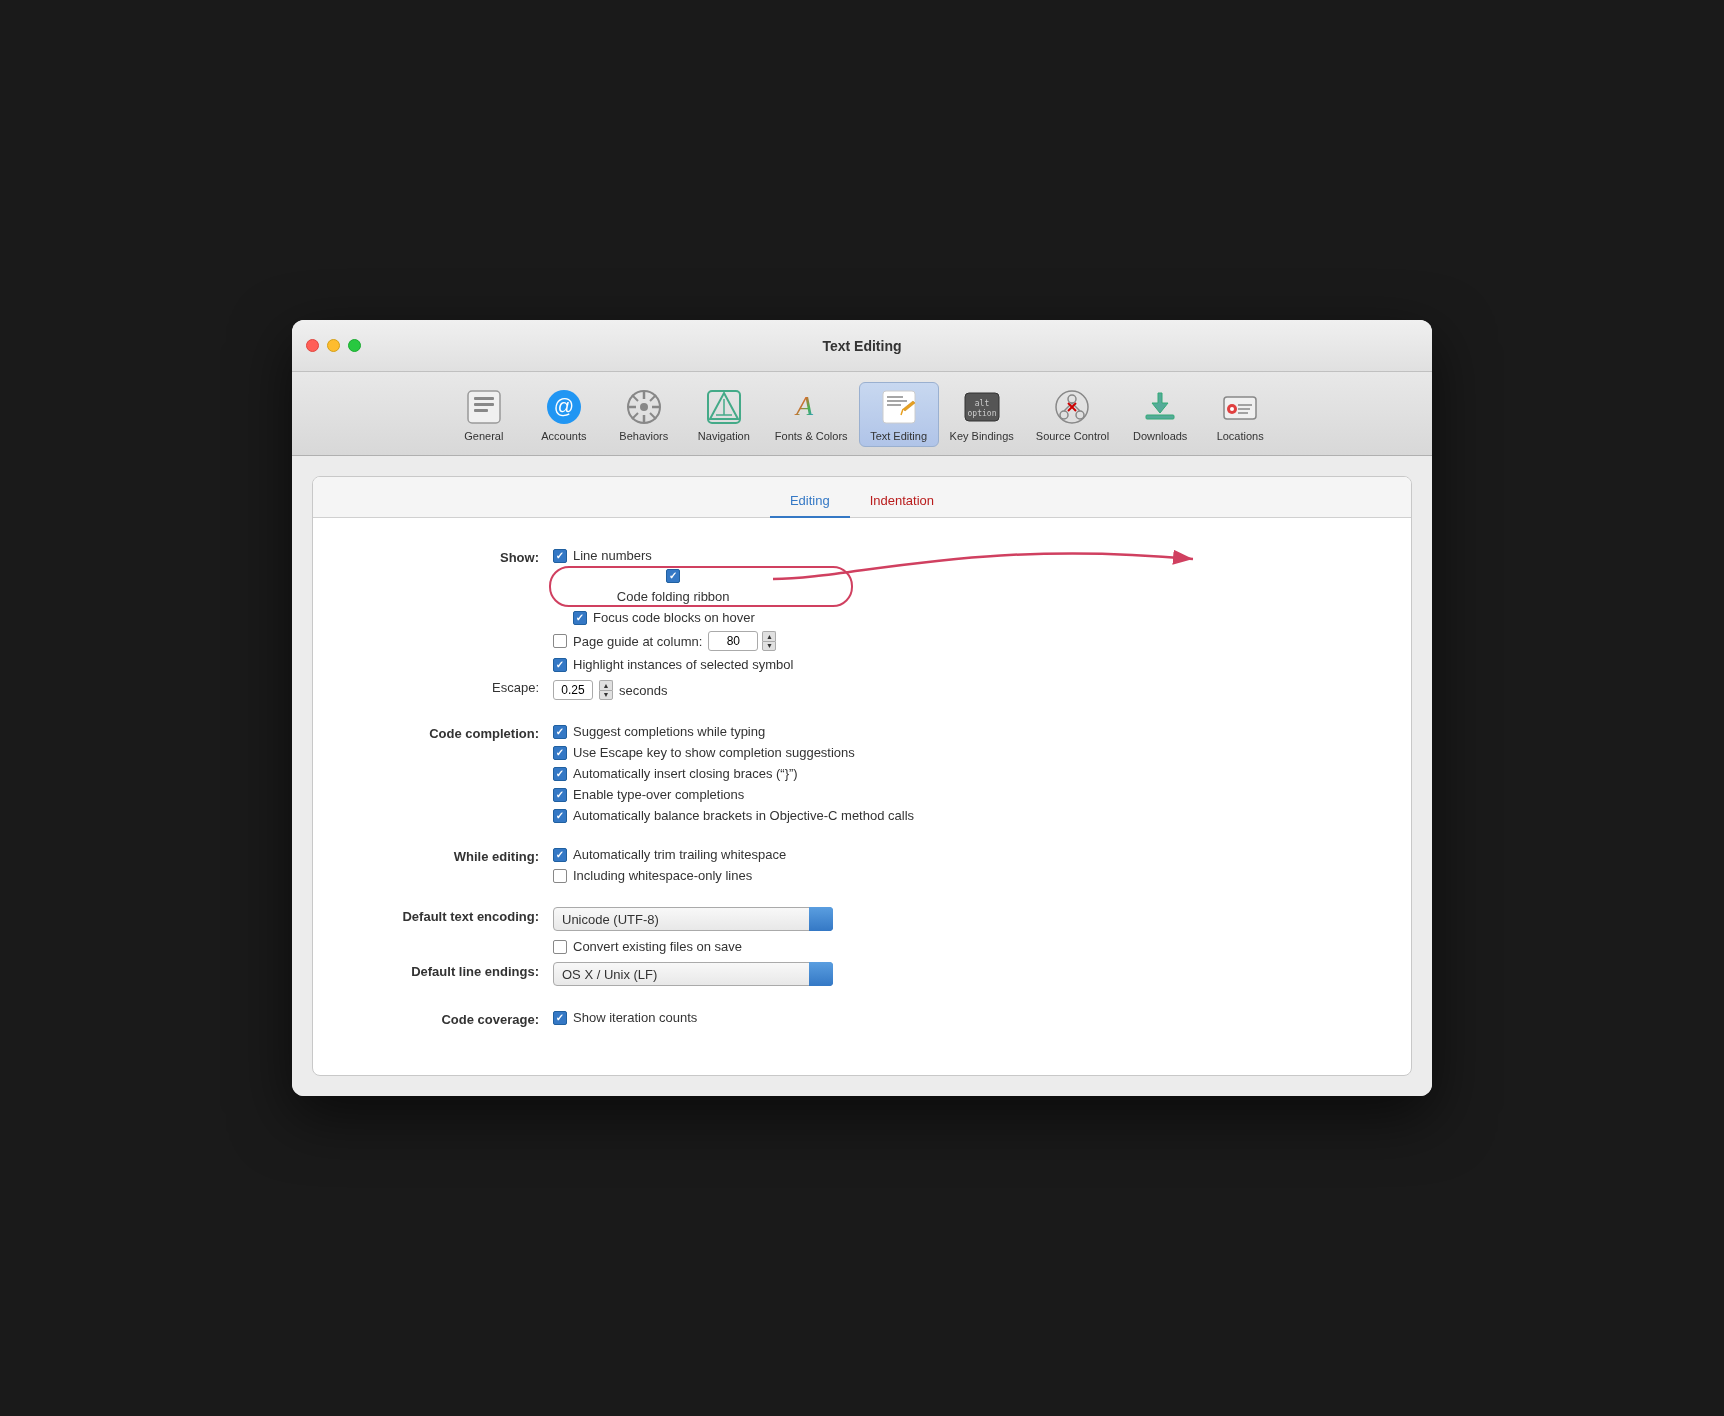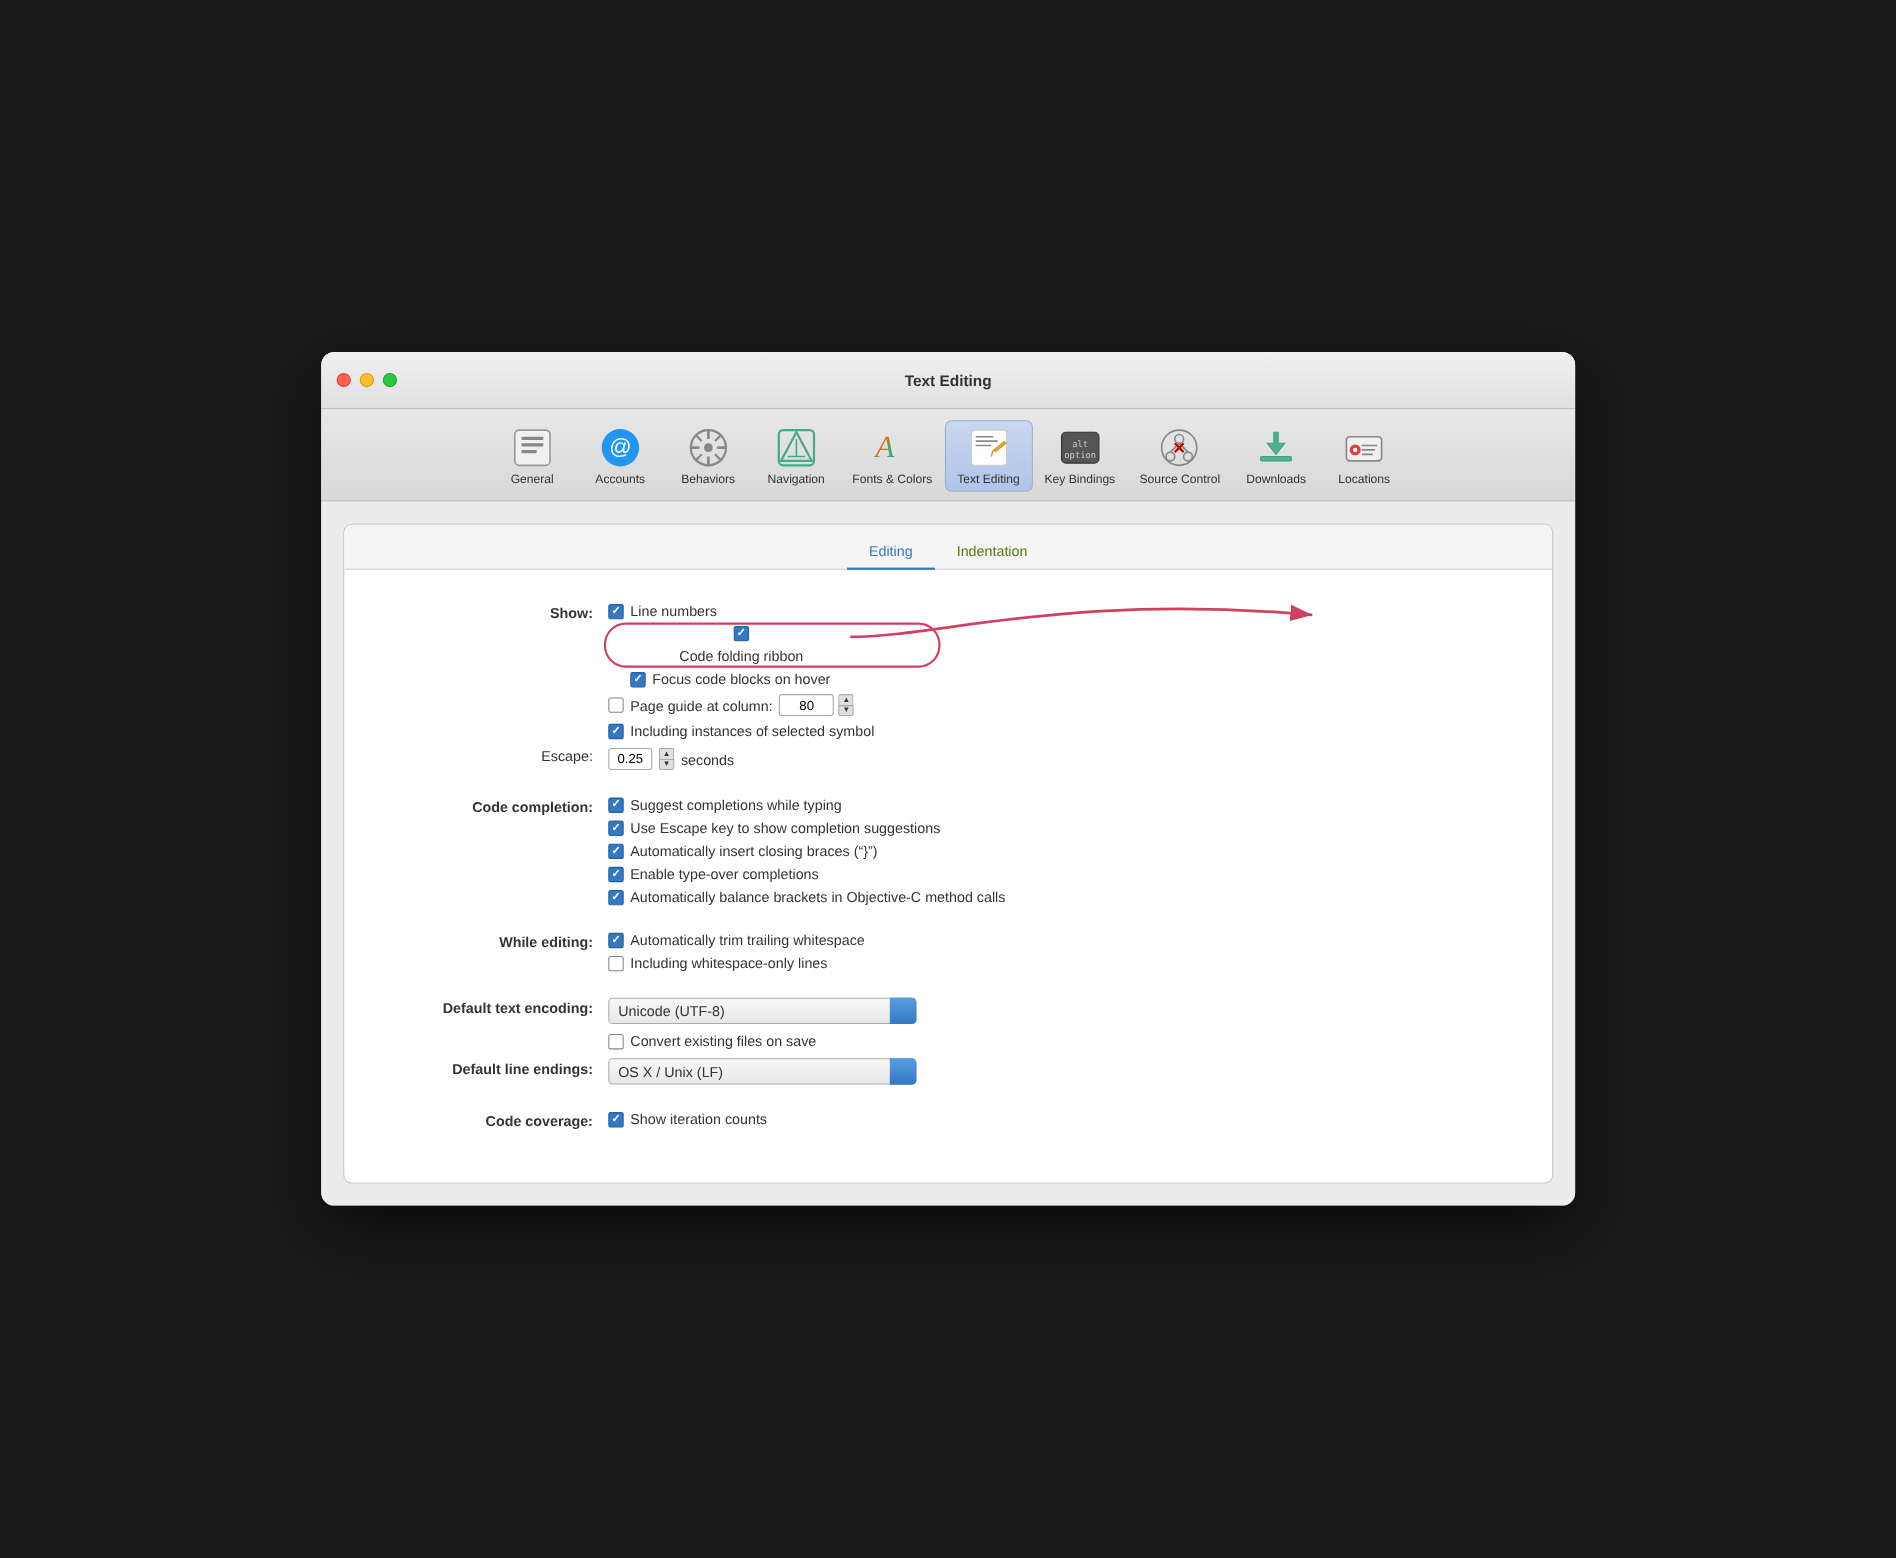--- a/index.html
+++ b/index.html
@@ -100,21 +100,21 @@
       display: flex;
       border-bottom: 1px solid #d0d0d0;
       background: #f5f5f5;
       padding: 10px 0 0 0;
       justify-content: center;
     }
     .tab {
       padding: 6px 20px 8px 20px;
       font-size: 13px;
       cursor: pointer;
-      color: #4d7c0f;
+      color: #b91c1c;
       border-bottom: 2px solid transparent;
       margin-bottom: -1px;
     }
     .tab.active {
       color: #3478c5;
       border-bottom: 2px solid #3478c5;
     }
     .settings-content {
       padding: 30px 40px 40px 40px;
     }
@@ -480,21 +480,21 @@
                 <input class="number-field" type="text" value="80" style="">
                 <div class="stepper">
                   <div class="stepper-up">▲</div>
                   <div class="stepper-down">▼</div>
                 </div>
               </div>
             </div>
 
             <div class="checkbox-row">
               <div class="checkbox checked"></div>
-              <span>Including instances of selected symbol</span>
+              <span>Highlight instances of selected symbol</span>
             </div>
           </div>
         </div>
 
         <div class="setting-row">
           <div class="delay-label">Escape:</div>
           <div class="delay-row">
             <input class="number-field" type="text" value="0.25" style="width: 40px;">
             <div class="stepper">
               <div class="stepper-up">▲</div>

